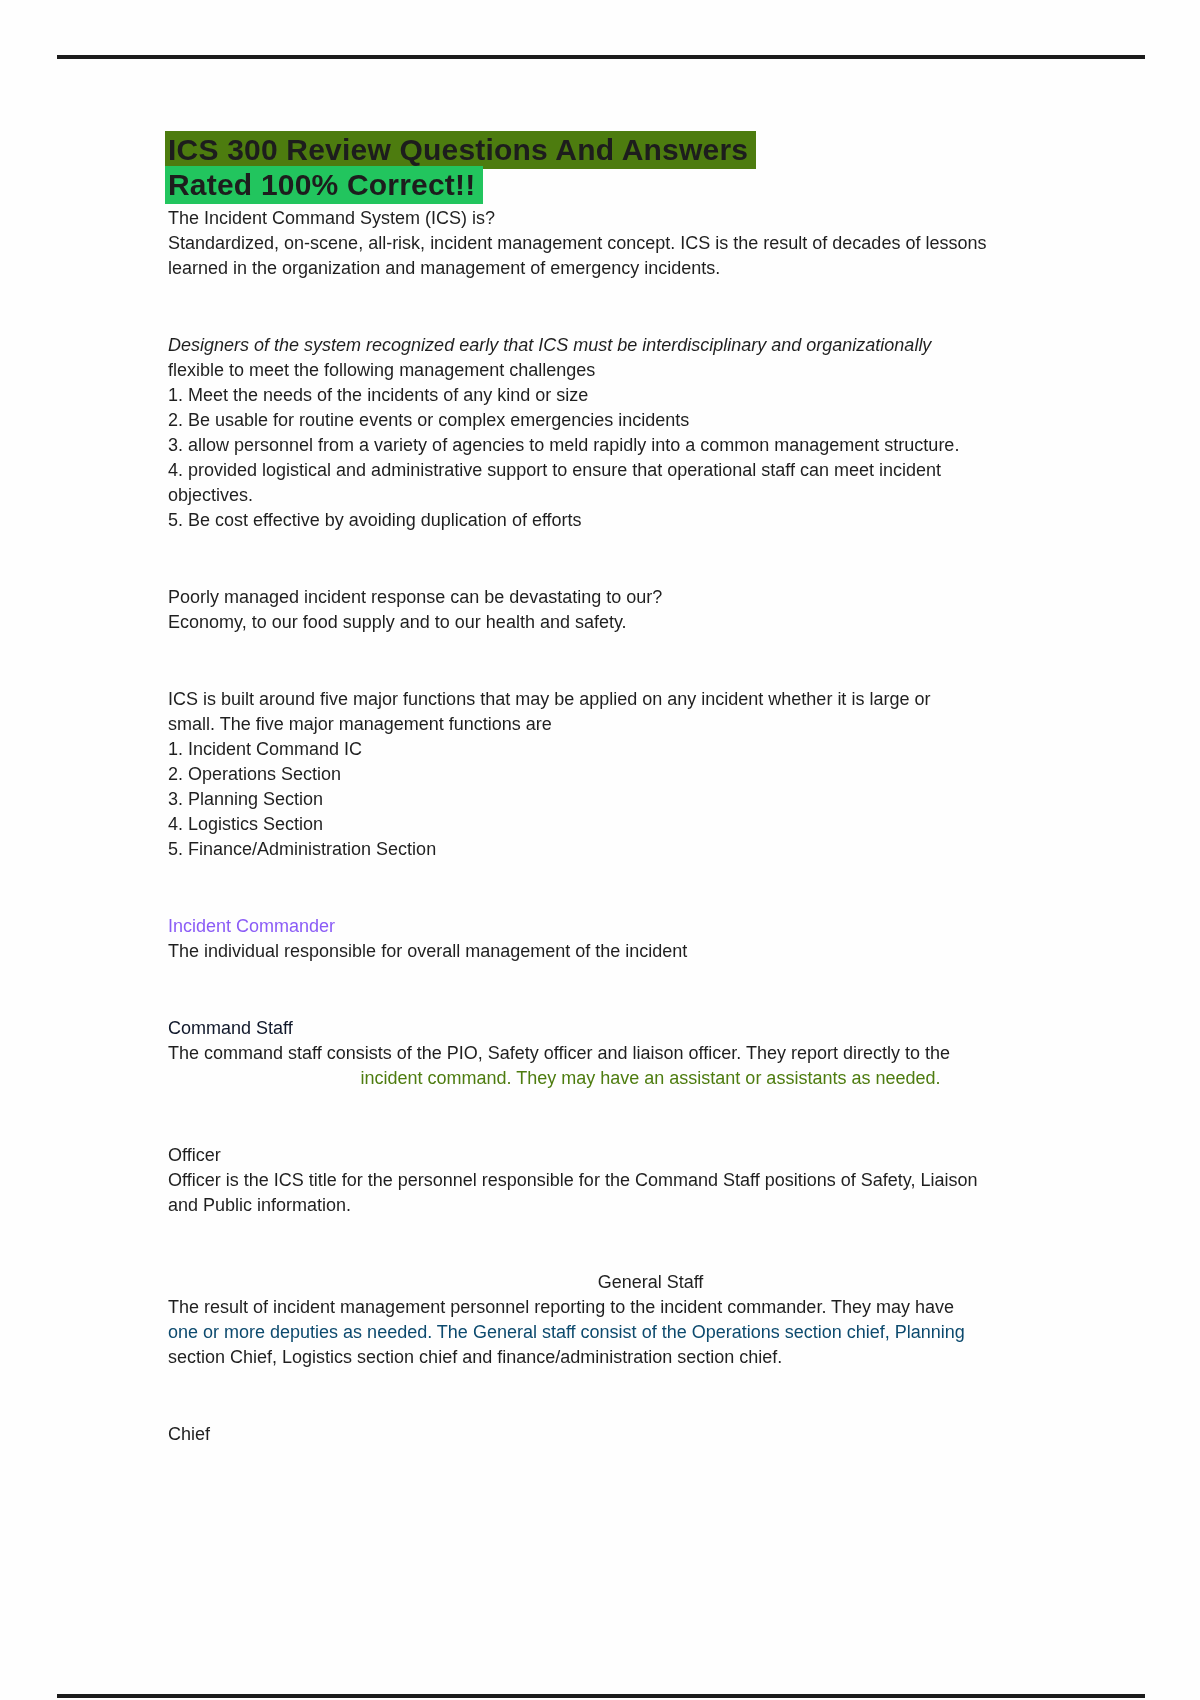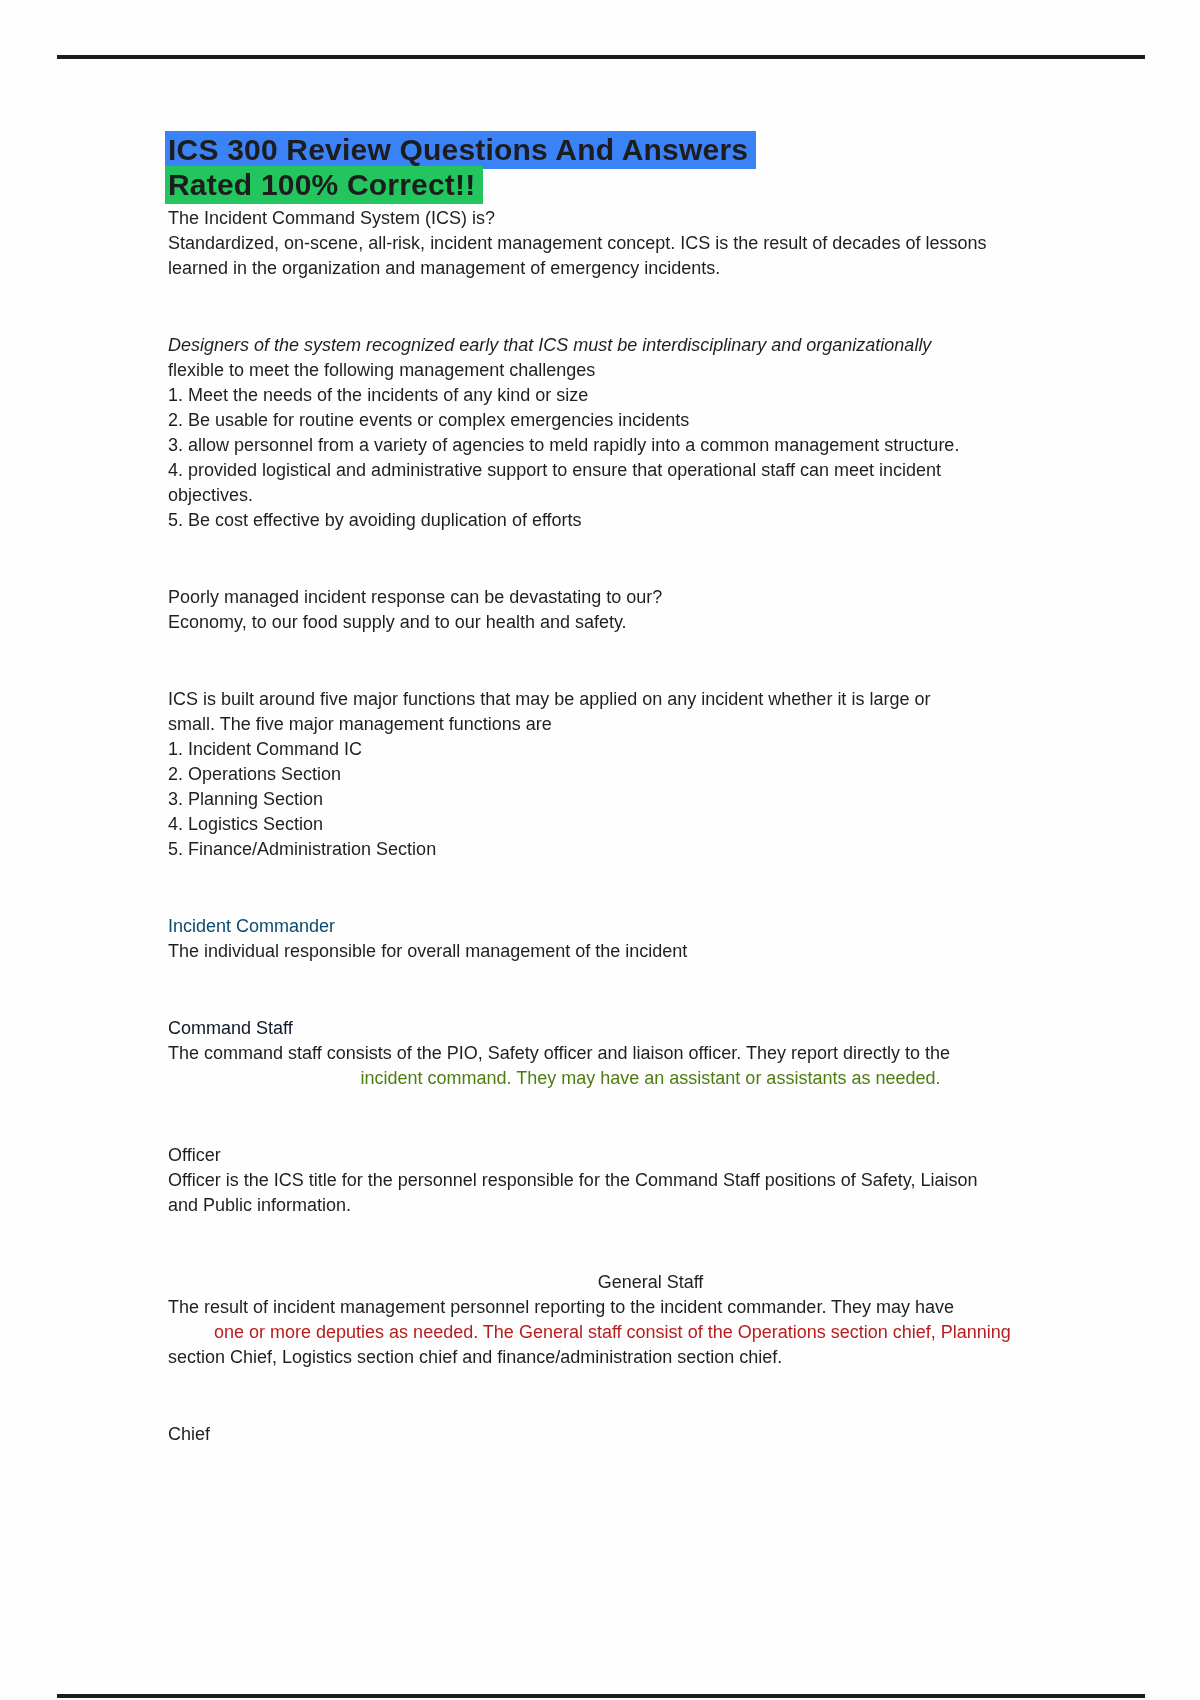--- a/index.html
+++ b/index.html
@@ -53,21 +53,21 @@
     color: #1f1f1f;
   }
 </style>
 </head>
 <body>
 
 <div class="page">
   <div class="rule rule-top" style="background: rgb(28, 28, 28);"></div>
 
   <div class="content">
-    <h1 class="title"><span class="hl" style="background: #3b82f6;">ICS 300 Review Questions And Answers</span><br><span class="hl" style="background: #22c55e;">Rated 100% Correct!!</span></h1>
+    <h1 class="title"><span class="hl" style="background: #4d7c0f;">ICS 300 Review Questions And Answers</span><br><span class="hl" style="background: #22c55e;">Rated 100% Correct!!</span></h1>
 
     <div id="qa-container">
         <div class="qa-block">
           <div class="qa-line" style="color: rgb(31, 31, 31);">The Incident Command System (ICS) is?</div>
           <div class="qa-line" style="color: rgb(31, 31, 31);">Standardized, on-scene, all-risk, incident management concept. ICS is the result of decades of lessons</div>
           <div class="qa-line" style="color: rgb(31, 31, 31);">learned in the organization and management of emergency incidents.</div>
         </div>
         <div class="qa-block">
           <div class="qa-line" style="color: rgb(31, 31, 31); font-style: italic;">Designers of the system recognized early that ICS must be interdisciplinary and organizationally</div>
           <div class="qa-line" style="color: rgb(31, 31, 31);">flexible to meet the following management challenges</div>
@@ -85,37 +85,37 @@
         <div class="qa-block">
           <div class="qa-line" style="color: rgb(31, 31, 31);">ICS is built around five major functions that may be applied on any incident whether it is large or</div>
           <div class="qa-line" style="color: rgb(31, 31, 31);">small. The five major management functions are</div>
           <div class="qa-line" style="color: rgb(31, 31, 31);">1. Incident Command IC</div>
           <div class="qa-line" style="color: rgb(31, 31, 31);">2. Operations Section</div>
           <div class="qa-line" style="color: rgb(31, 31, 31);">3. Planning Section</div>
           <div class="qa-line" style="color: rgb(31, 31, 31);">4. Logistics Section</div>
           <div class="qa-line" style="color: rgb(31, 31, 31);">5. Finance/Administration Section</div>
         </div>
         <div class="qa-block">
-          <div class="qa-line" style="color: #0c4a6e;">Incident Commander</div>
+          <div class="qa-line" style="color: #8b5cf6;">Incident Commander</div>
           <div class="qa-line" style="color: rgb(31, 31, 31);">The individual responsible for overall management of the incident</div>
         </div>
         <div class="qa-block">
           <div class="qa-line" style="color: #0f172a;">Command Staff</div>
           <div class="qa-line" style="color: rgb(31, 31, 31);">The command staff consists of the PIO, Safety officer and liaison officer. They report directly to the</div>
           <div class="qa-line" style="color: #4d7c0f; text-align: center;">incident command. They may have an assistant or assistants as needed.</div>
         </div>
         <div class="qa-block">
           <div class="qa-line" style="color: rgb(31, 31, 31);">Officer</div>
           <div class="qa-line" style="color: rgb(31, 31, 31);">Officer is the ICS title for the personnel responsible for the Command Staff positions of Safety, Liaison</div>
           <div class="qa-line" style="color: rgb(31, 31, 31);">and Public information.</div>
         </div>
         <div class="qa-block">
           <div class="qa-line" style="color: rgb(31, 31, 31); text-align: center;">General Staff</div>
           <div class="qa-line" style="color: rgb(31, 31, 31);">The result of incident management personnel reporting to the incident commander. They may have</div>
-          <div class="qa-line" style="color: #b91c1c; margin-left: 46px;">one or more deputies as needed. The General staff consist of the Operations section chief, Planning</div>
+          <div class="qa-line" style="color: #0c4a6e;">one or more deputies as needed. The General staff consist of the Operations section chief, Planning</div>
           <div class="qa-line" style="color: rgb(31, 31, 31);">section Chief, Logistics section chief and finance/administration section chief.</div>
         </div>
         <div class="qa-block">
           <div class="qa-line" style="color: rgb(31, 31, 31);">Chief</div>
         </div>
       </div>
   </div>
 
   <div class="rule rule-bottom" style="background: rgb(28, 28, 28);"></div>
 </div>

